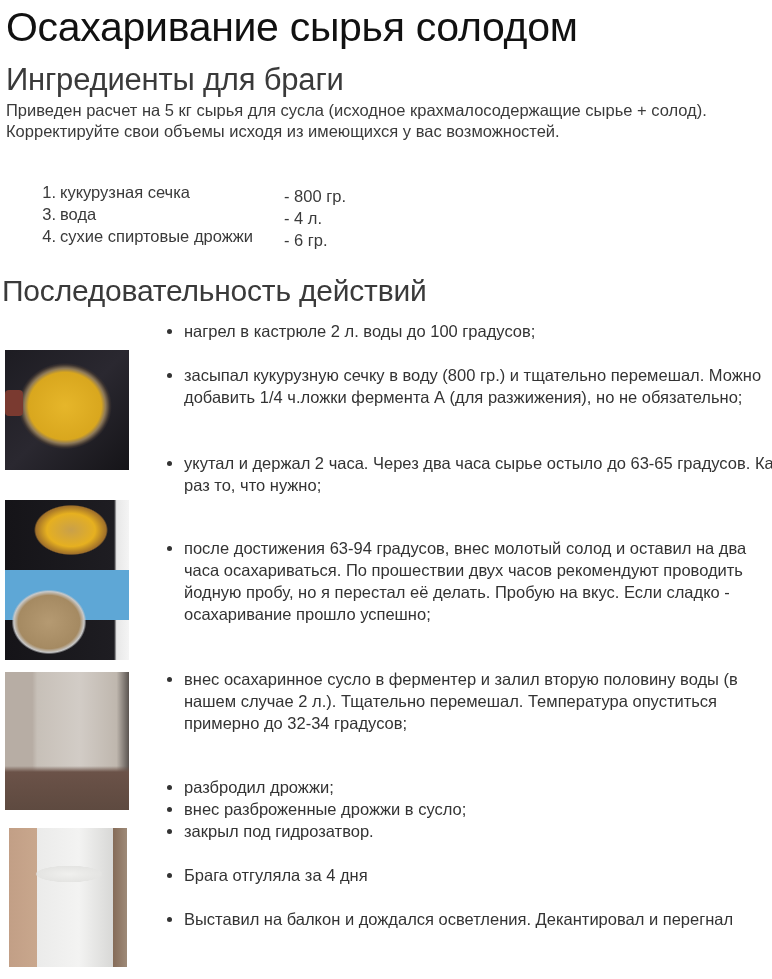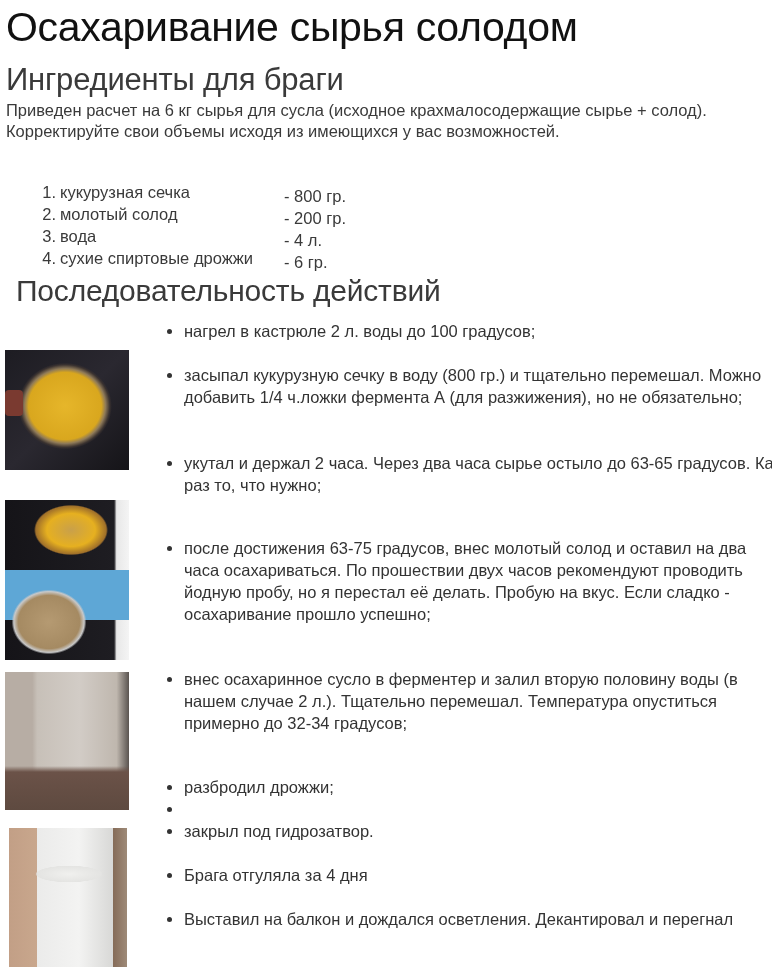--- a/index.html
+++ b/index.html
@@ -34,21 +34,21 @@
       white-space: nowrap;
       letter-spacing: -0.2px;
       text-align: center;
     }
     .h2.ingredients {
       left: 6px;
       top: 62px;
       font-size: 31px;
     }
     .h2.steps {
-      left: 16px;
+      left: 2px;
       top: 274px;
       font-size: 30px;
     }
     .intro {
       position: absolute;
       left: 6px;
       top: 100px;
       width: 760px;
       margin: 0;
       font-size: 16.5px;
@@ -150,32 +150,28 @@
       background: #333333;
     }
   </style>
 </head>
 <body>
 
 <h1 class="page-title">Осахаривание сырья солодом</h1>
 
 <h2 class="h2 ingredients">Ингредиенты для браги</h2>
 
-<p class="intro">Приведен расчет на 6 кг сырья для сусла (исходное крахмалосодержащие сырье + солод). Корректируйте свои объемы исходя из имеющихся у вас возможностей.</p>
+<p class="intro">Приведен расчет на 5 кг сырья для сусла (исходное крахмалосодержащие сырье + солод). Корректируйте свои объемы исходя из имеющихся у вас возможностей.</p>
 
 <ol class="ing-list">
   <li>
     <span class="ing-num">1.</span><span class="ing-name">кукурузная сечка</span>
     <span class="ing-amount">- 800 гр.</span>
   </li>
   <li>
-    <span class="ing-num">2.</span><span class="ing-name">молотый солод</span>
-    <span class="ing-amount">- 200 гр.</span>
-  </li>
-  <li>
     <span class="ing-num">3.</span><span class="ing-name">вода</span>
     <span class="ing-amount">- 4 л.</span>
   </li>
   <li>
     <span class="ing-num">4.</span><span class="ing-name">сухие спиртовые дрожжи</span>
     <span class="ing-amount">- 6 гр.</span>
   </li>
 </ol>
 
 <h2 class="h2 steps">Последовательность действий</h2>
@@ -193,32 +189,33 @@
   <li style="top:364px;">
     <span class="bullet"></span>
     <span>засыпал кукурузную сечку в воду (800 гр.) и тщательно перемешал. Можно добавить 1/4 ч.ложки фермента А (для разжижения), но не обязательно;</span>
   </li>
   <li style="top:452px;">
     <span class="bullet"></span>
     <span>укутал и держал 2 часа. Через два часа сырье остыло до 63-65 градусов. Как раз то, что нужно;</span>
   </li>
   <li style="top:537px;">
     <span class="bullet"></span>
-    <span>после достижения 63-75 градусов, внес молотый солод и оставил на два часа осахариваться. По прошествии двух часов рекомендуют проводить йодную пробу, но я перестал её делать. Пробую на вкус. Если сладко - осахаривание прошло успешно;</span>
+    <span>после достижения 63-94 градусов, внес молотый солод и оставил на два часа осахариваться. По прошествии двух часов рекомендуют проводить йодную пробу, но я перестал её делать. Пробую на вкус. Если сладко - осахаривание прошло успешно;</span>
   </li>
   <li style="top:668px;">
     <span class="bullet"></span>
     <span>внес осахаринное сусло в ферментер и залил вторую половину воды (в нашем случае 2 л.). Тщательно перемешал. Температура опуститься примерно до 32-34 градусов;</span>
   </li>
   <li style="top:776px;">
     <span class="bullet"></span>
     <span>разбродил дрожжи;</span>
   </li>
   <li style="top:798px;">
     <span class="bullet"></span>
+    <span>внес разброженные дрожжи в сусло;</span>
   </li>
   <li style="top:820px;">
     <span class="bullet"></span>
     <span>закрыл под гидрозатвор.</span>
   </li>
   <li style="top:864px;">
     <span class="bullet"></span>
     <span>Брага отгуляла за 4 дня</span>
   </li>
   <li style="top:908px;">

